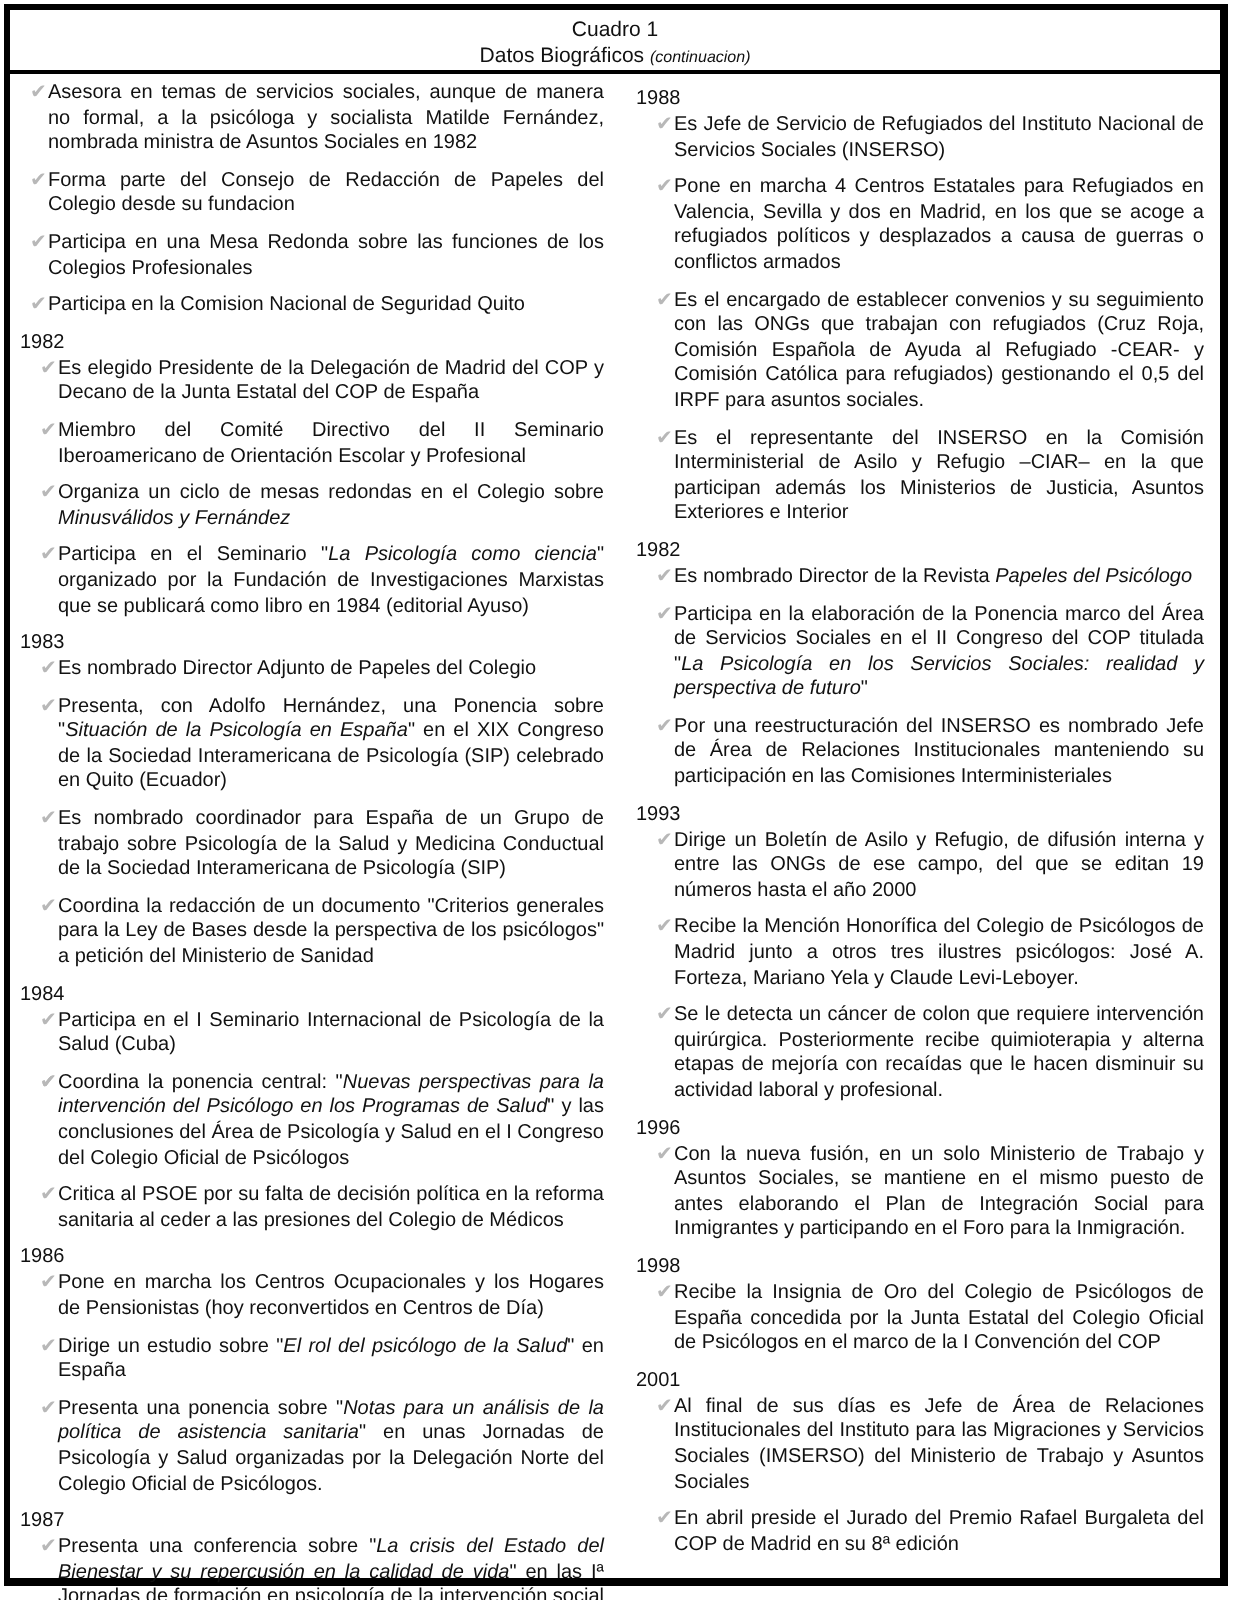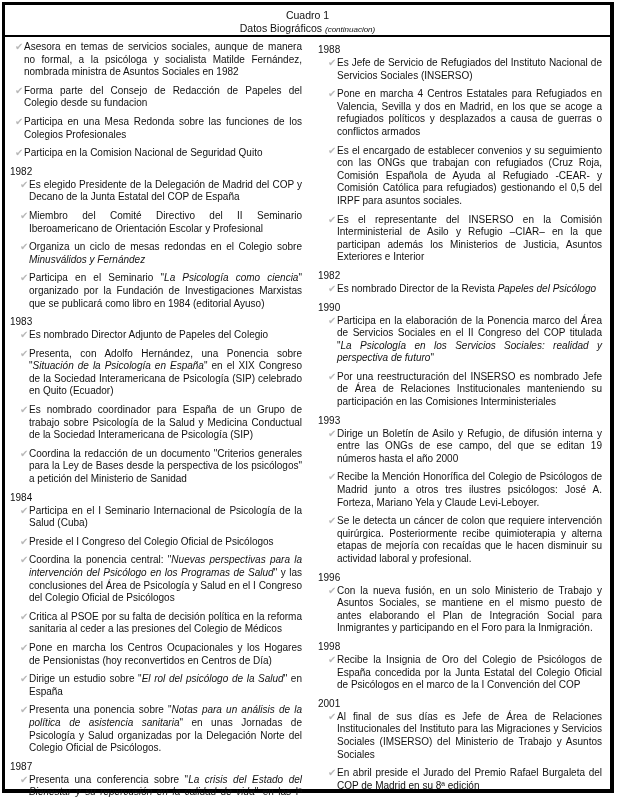--- a/index.html
+++ b/index.html
@@ -54,25 +54,26 @@
           <div>
             <div class="year">1983</div>
             <div class="item"><span class="check">✔</span><span class="txt">Es nombrado Director Adjunto de Papeles del Colegio</span></div>
             <div class="item"><span class="check">✔</span><span class="txt">Presenta, con Adolfo Hernández, una Ponencia sobre "<i>Situación de la Psicología en España</i>" en el XIX Congreso de la Sociedad Interamericana de Psicología (SIP) celebrado en Quito (Ecuador)</span></div>
             <div class="item"><span class="check">✔</span><span class="txt">Es nombrado coordinador para España de un Grupo de trabajo sobre Psicología de la Salud y Medicina Conductual de la Sociedad Interamericana de Psicología (SIP)</span></div>
             <div class="item"><span class="check">✔</span><span class="txt">Coordina la redacción de un documento "Criterios generales para la Ley de Bases desde la perspectiva de los psicólogos" a petición del Ministerio de Sanidad</span></div>
           </div>
           <div>
             <div class="year">1984</div>
             <div class="item"><span class="check">✔</span><span class="txt">Participa en el I Seminario Internacional de Psicología de la Salud (Cuba)</span></div>
-            <div class="item"><span class="check">✔</span><span class="txt">Preside el I Congreso del Colegio Oficial de Psicólogos</span></div>
+            <div class="item"><span class="check">✔</span></div>
             <div class="item"><span class="check">✔</span><span class="txt">Coordina la ponencia central: "<i>Nuevas perspectivas para la intervención del Psicólogo en los Programas de Salud</i>"  y las conclusiones del Área de Psicología y Salud en el I Congreso del Colegio Oficial de Psicólogos</span></div>
             <div class="item"><span class="check">✔</span><span class="txt">Critica al PSOE por su falta de decisión política en la reforma sanitaria al ceder a las presiones del Colegio de Médicos</span></div>
           </div>
           <div>
+            <div class="year">1986</div>
             <div class="item"><span class="check">✔</span><span class="txt">Pone en marcha los Centros Ocupacionales y los Hogares de Pensionistas (hoy reconvertidos en Centros de Día)</span></div>
             <div class="item"><span class="check">✔</span><span class="txt">Dirige un estudio sobre "<i>El rol del psicólogo de la Salud</i>" en España</span></div>
             <div class="item"><span class="check">✔</span><span class="txt">Presenta una ponencia sobre "<i>Notas para un análisis de la política de asistencia sanitaria</i>" en unas Jornadas de Psicología y Salud organizadas por la Delegación Norte del Colegio Oficial de Psicólogos.</span></div>
           </div>
           <div>
             <div class="year">1987</div>
             <div class="item"><span class="check">✔</span><span class="txt">Presenta una conferencia sobre "<i>La crisis del Estado del Bienestar y su repercusión en la calidad de vida</i>" en las Iª Jornadas de formación en psicología de la intervención social celebradas en Madrid y organizadas por el COP y la Cruz Roja</span></div>
           </div>
         </div>
     </div>
@@ -83,21 +84,20 @@
             <div class="item"><span class="check">✔</span><span class="txt">Es Jefe de Servicio de Refugiados del Instituto Nacional de Servicios Sociales (INSERSO)</span></div>
             <div class="item"><span class="check">✔</span><span class="txt">Pone en marcha 4 Centros Estatales para Refugiados en Valencia, Sevilla y dos en Madrid, en los que se acoge a refugiados políticos y desplazados a causa de guerras o conflictos armados</span></div>
             <div class="item"><span class="check">✔</span><span class="txt">Es el encargado de establecer convenios y su seguimiento con las ONGs que trabajan con refugiados (Cruz Roja, Comisión Española de Ayuda al Refugiado -CEAR- y Comisión Católica para refugiados) gestionando el 0,5 del IRPF para asuntos sociales.</span></div>
             <div class="item"><span class="check">✔</span><span class="txt">Es el representante del INSERSO en la Comisión Interministerial de Asilo y Refugio –CIAR– en la que participan además los Ministerios de Justicia, Asuntos Exteriores e Interior</span></div>
           </div>
           <div>
             <div class="year">1982</div>
             <div class="item"><span class="check">✔</span><span class="txt">Es nombrado Director de la Revista <i>Papeles del Psicólogo</i></span></div>
           </div>
           <div>
-            <div class="year">1990</div>
             <div class="item"><span class="check">✔</span><span class="txt">Participa en la elaboración de la Ponencia marco del Área de Servicios Sociales  en el II Congreso del COP titulada "<i>La Psicología en los Servicios Sociales: realidad y perspectiva de futuro</i>"</span></div>
           </div>
           <div>
             <div class="item"><span class="check">✔</span><span class="txt">Por una reestructuración del INSERSO es nombrado Jefe de Área de Relaciones Institucionales manteniendo su participación en las Comisiones Interministeriales</span></div>
           </div>
           <div>
             <div class="year">1993</div>
             <div class="item"><span class="check">✔</span><span class="txt">Dirige un Boletín de Asilo y Refugio, de difusión interna y entre las ONGs de ese campo, del que se editan 19 números hasta el año 2000</span></div>
           </div>
           <div>

